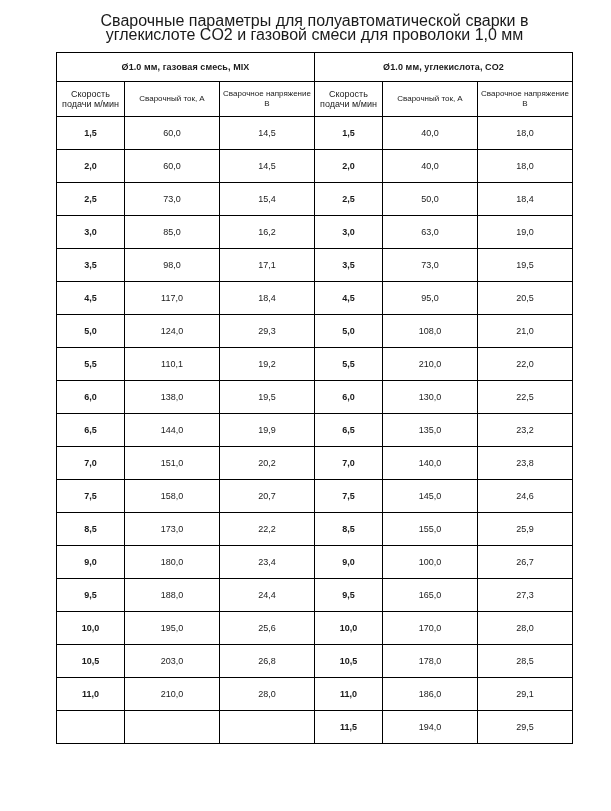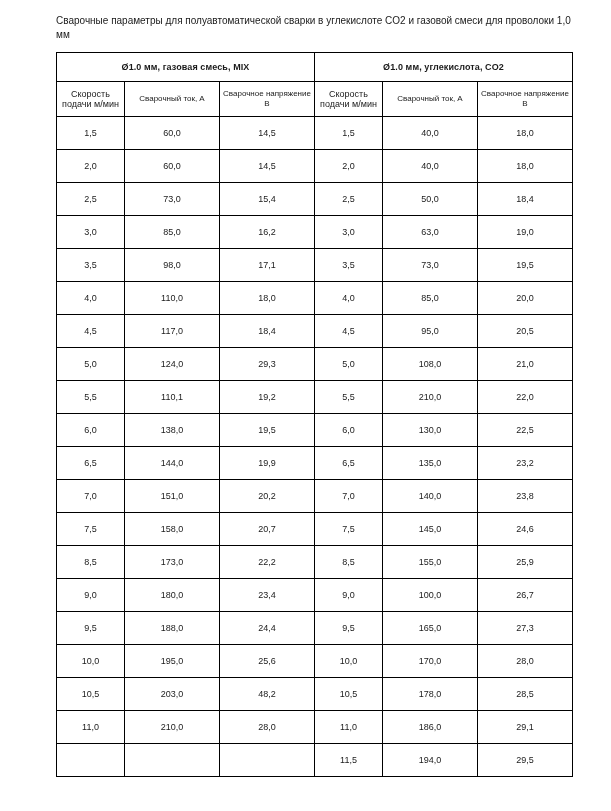--- a/index.html
+++ b/index.html
@@ -15,25 +15,26 @@
     overflow: hidden;
   }
   .page {
     position: relative;
     width: 611px;
     height: 811px;
     box-sizing: border-box;
     padding: 14px 38px 0 56px;
   }
   .doc-title {
-    font-size: 10px;
+    font-size: 16px;
     line-height: 14px;
     color: #1a1a1a;
     margin: 0 0 10px 0;
     font-weight: normal;
+    text-align: center;
   }
   table.params {
     border-collapse: collapse;
     width: 516px;
     table-layout: fixed;
     padding-left: 24px;
   }
   table.params td, table.params th {
     border: 1px solid #000000;
     text-align: center;
@@ -56,21 +57,21 @@
     padding: 2px 3px;
   }
   .col-head.normal {
     font-weight: normal;
     font-size: 8px;
   }
   tbody td {
     height: 32px;
   }
   td.speed {
-    font-weight: normal;
+    font-weight: bold;
     font-size: 9.5px;
   }
   td.val {
     font-weight: normal;
     font-size: 9px;
   }
   td.empty {
     height: 32px;
   }
   col.c-speed { width: 68px; }
@@ -142,28 +143,20 @@
         </tr>
         <tr>
           <td class="speed">3,5</td>
           <td class="val">98,0</td>
           <td class="val">17,1</td>
           <td class="speed">3,5</td>
           <td class="val">73,0</td>
           <td class="val">19,5</td>
         </tr>
         <tr>
-          <td class="speed">4,0</td>
-          <td class="val">110,0</td>
-          <td class="val">18,0</td>
-          <td class="speed">4,0</td>
-          <td class="val">85,0</td>
-          <td class="val">20,0</td>
-        </tr>
-        <tr>
           <td class="speed">4,5</td>
           <td class="val">117,0</td>
           <td class="val">18,4</td>
           <td class="speed">4,5</td>
           <td class="val">95,0</td>
           <td class="val">20,5</td>
         </tr>
         <tr>
           <td class="speed">5,0</td>
           <td class="val">124,0</td>
@@ -240,21 +233,21 @@
           <td class="speed">10,0</td>
           <td class="val">195,0</td>
           <td class="val">25,6</td>
           <td class="speed">10,0</td>
           <td class="val">170,0</td>
           <td class="val">28,0</td>
         </tr>
         <tr>
           <td class="speed">10,5</td>
           <td class="val">203,0</td>
-          <td class="val">48,2</td>
+          <td class="val">26,8</td>
           <td class="speed">10,5</td>
           <td class="val">178,0</td>
           <td class="val">28,5</td>
         </tr>
         <tr>
           <td class="speed">11,0</td>
           <td class="val">210,0</td>
           <td class="val">28,0</td>
           <td class="speed">11,0</td>
           <td class="val">186,0</td>

